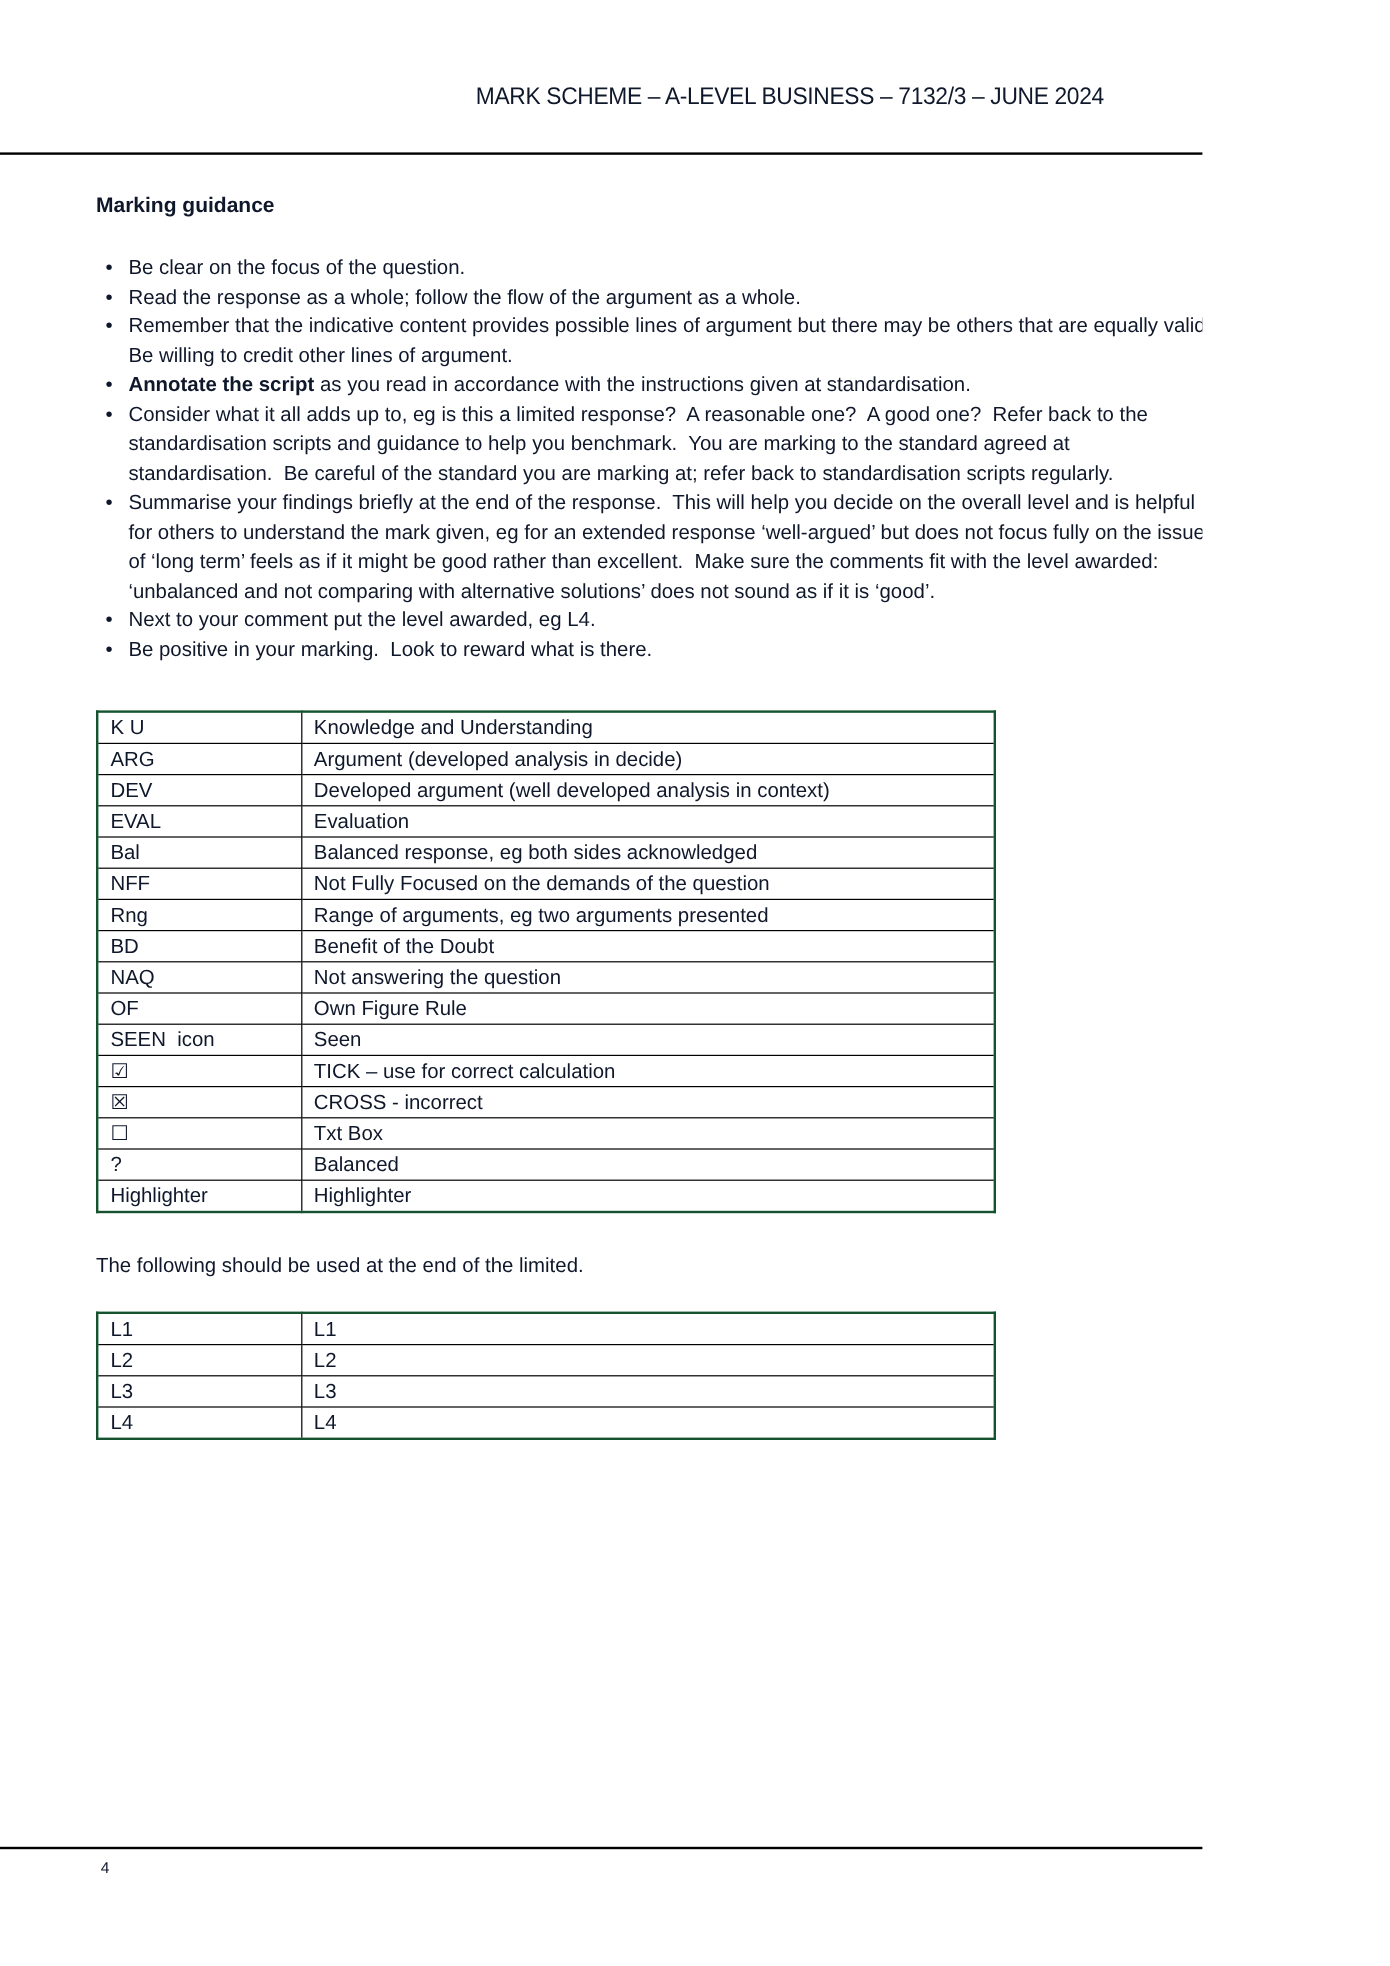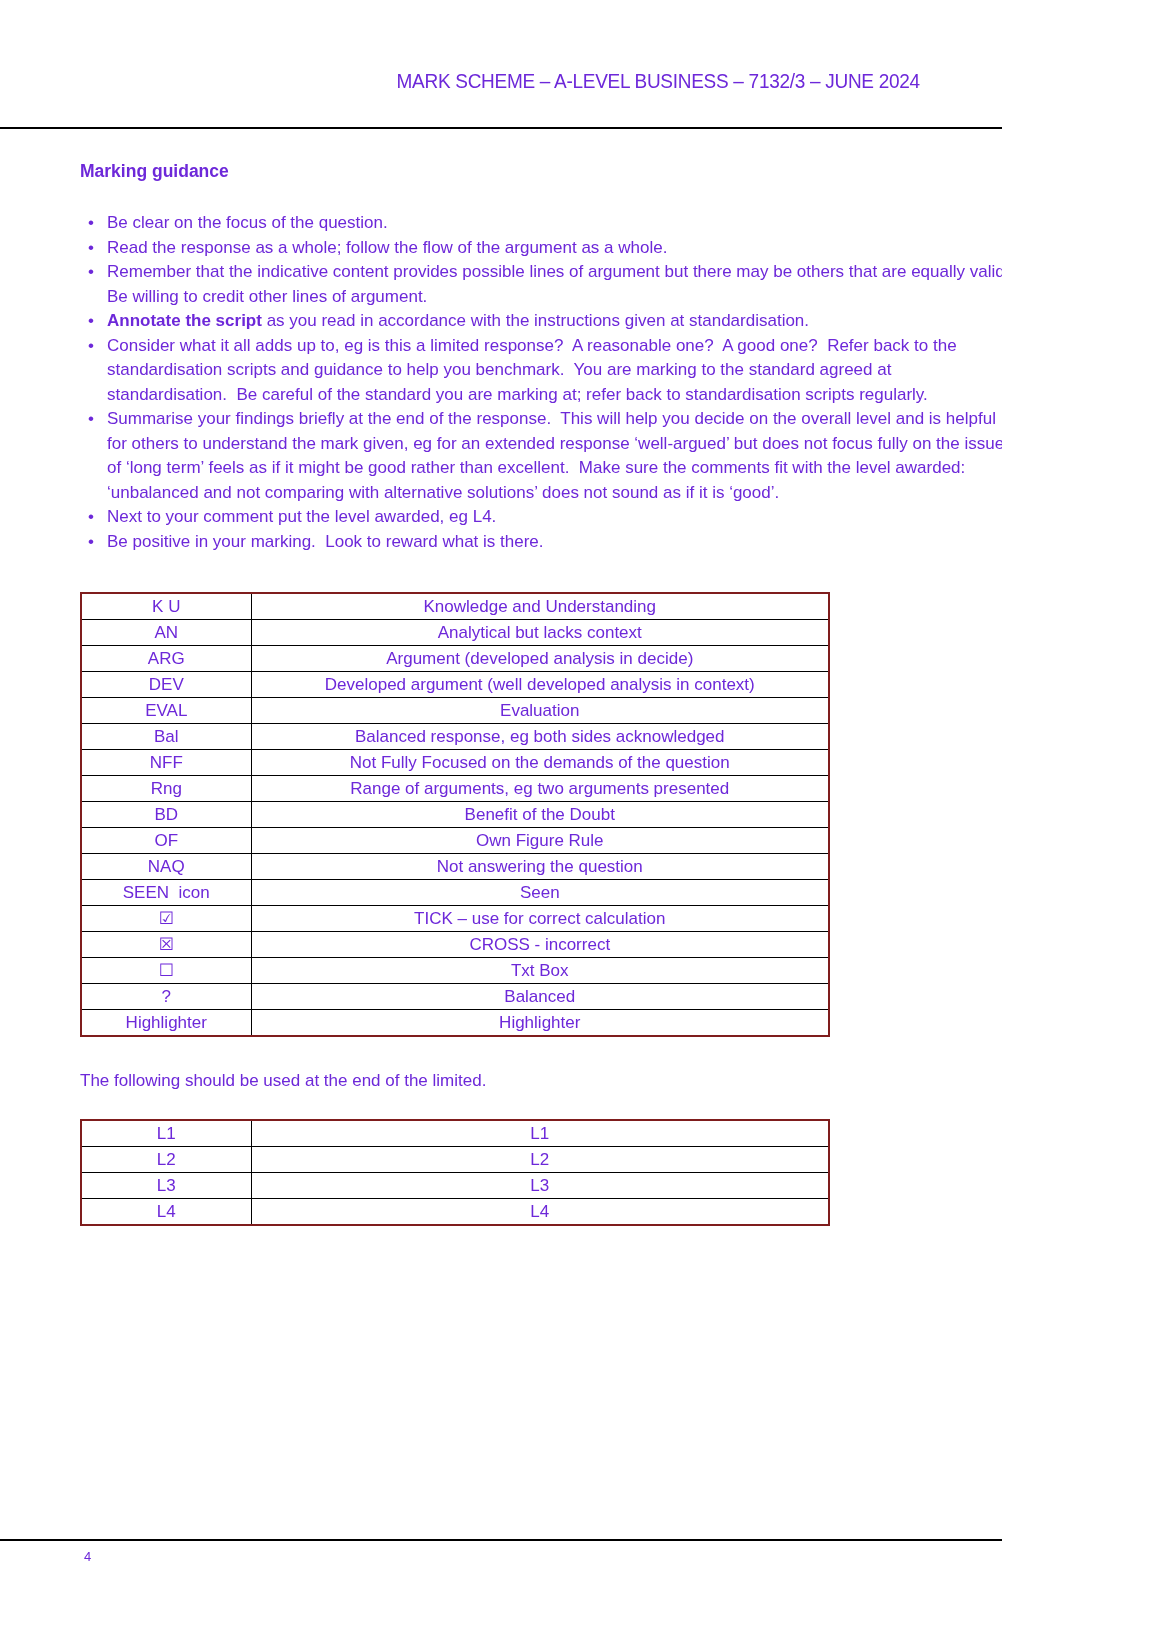--- a/index.html
+++ b/index.html
@@ -2,21 +2,21 @@
 <html><head>
 <meta charset="utf-8">
 <title>Document</title>
 <style>
   html, body { margin: 0; padding: 0; background: #ffffff; }
   .page {
     position: relative;
     width: 1002px;
     height: 1638px;
     background: #ffffff;
-    color: #6d28d9;
+    color: #0f172a;
     font-family: "Liberation Sans", sans-serif;
     overflow: hidden;
   }
   .doc-header {
     padding-top: 70px;
     padding-right: 82px;
     text-align: right;
     font-size: 20px;
     line-height: 22px;
     white-space: pre-wrap;
@@ -67,21 +67,21 @@
     table-layout: fixed;
     font-size: 17px;
   }
   table.doc-table td {
     border: 1px solid #000000;
     padding: 1px 10px;
     line-height: 23px;
     vertical-align: top;
     white-space: pre-wrap;
   }
-  table.doc-table { border: 2px solid #7f1d1d; text-align: center; }
+  table.doc-table { border: 2px solid #14532d; }
   table.doc-table col.c1 { width: 170px; }
   table.doc-table col.c2 { width: 578px; }
   .between-text {
     margin: 32px 0 0 0;
     font-size: 17px;
     line-height: 24px;
     white-space: pre-wrap;
   }
   table.levels { margin-top: 26px; }
   .footer-rule {
@@ -128,24 +128,20 @@
       <colgroup>
           <col class="c1">
           <col class="c2">
         </colgroup>
       <tbody>
         <tr>
             <td>K U</td>
             <td>Knowledge and Understanding</td>
           </tr>
         <tr>
-            <td>AN</td>
-            <td>Analytical but lacks context</td>
-          </tr>
-        <tr>
             <td>ARG</td>
             <td>Argument (developed analysis in decide)</td>
           </tr>
         <tr>
             <td>DEV</td>
             <td>Developed argument (well developed analysis in context)</td>
           </tr>
         <tr>
             <td>EVAL</td>
             <td>Evaluation</td>
@@ -160,26 +156,26 @@
           </tr>
         <tr>
             <td>Rng</td>
             <td>Range of arguments, eg two arguments presented</td>
           </tr>
         <tr>
             <td>BD</td>
             <td>Benefit of the Doubt</td>
           </tr>
         <tr>
+            <td>NAQ</td>
+            <td>Not answering the question</td>
+          </tr>
+        <tr>
             <td>OF</td>
             <td>Own Figure Rule</td>
-          </tr>
-        <tr>
-            <td>NAQ</td>
-            <td>Not answering the question</td>
           </tr>
         <tr>
             <td>SEEN  icon</td>
             <td>Seen</td>
           </tr>
         <tr>
             <td>☑</td>
             <td>TICK – use for correct calculation</td>
           </tr>
         <tr>

